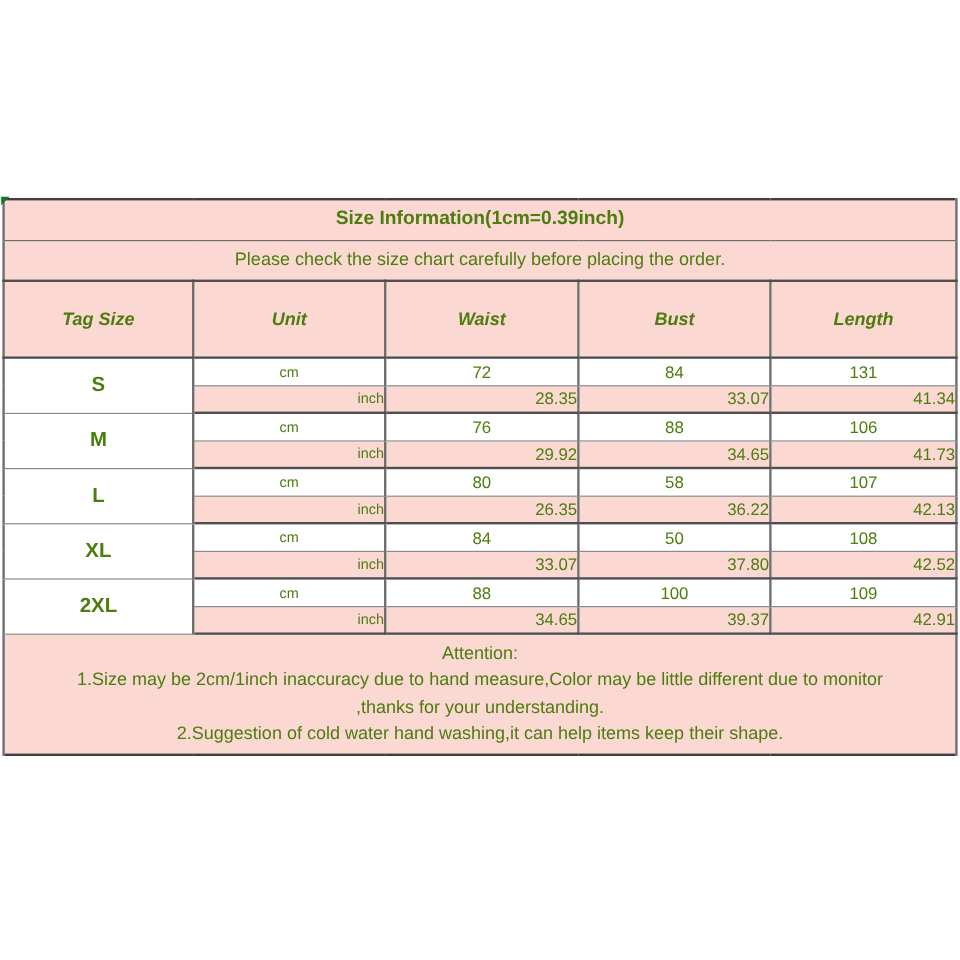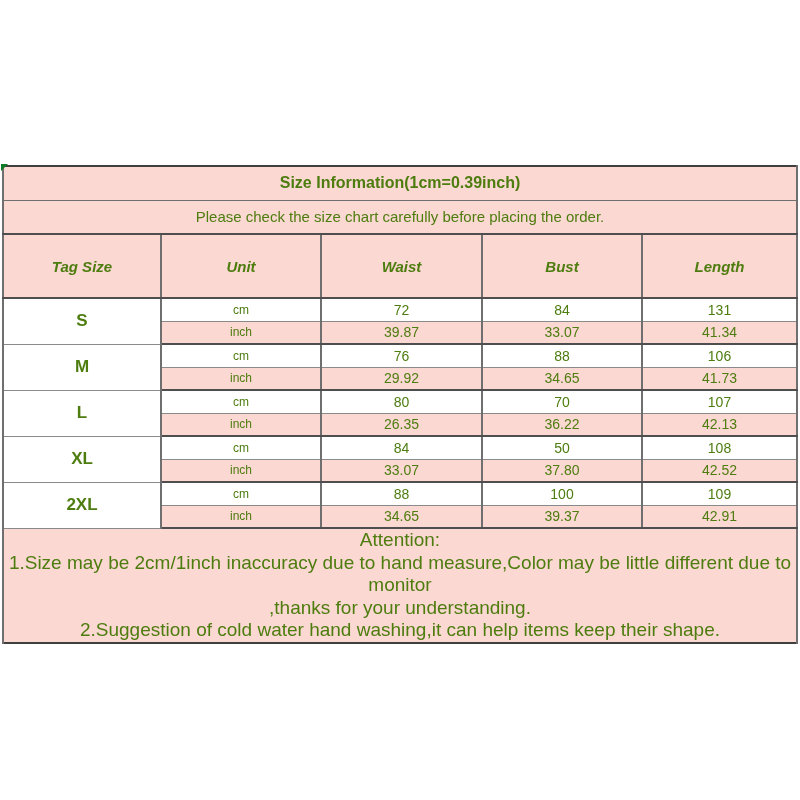--- a/index.html
+++ b/index.html
@@ -66,36 +66,36 @@
   tr.r-sub td {
     font-size: 15px;
     border-bottom: 2px solid #4e4e4e;
   }
   tr.r-head th {
     font-size: 15px;
     font-weight: bold;
     border-bottom: 2px solid #4e4e4e;
   }
   tr.cm-row td { border-bottom: 1px solid #8a8a8a; }
-  tr.inch-row td { border-bottom: 2px solid #4e4e4e; }
+  tr.inch-row td { border-bottom: 2px solid #4e4e4e; text-align: right; }
 
   td.size-cell {
     font-size: 17px;
     font-weight: bold;
     background: #ffffff;
     border-bottom: 2px solid #4e4e4e;
   }
   td.unit-cell { font-size: 12px; }
   td.val { font-size: 14px; }
 
   td.attention-cell {
     text-align: left;
     vertical-align: top;
     padding: 12px 4px 0 4px;
-    font-size: 19px;
+    font-size: 15px;
     line-height: 22.5px;
     border-bottom: none;
   }
 </style>
 </head>
 <body>
 
 <div class="page">
   <div class="sheet">
     <div class="corner-marker"></div>
@@ -127,21 +127,21 @@
 
       <tr class="cm-row">
         <td class="size-cell" rowspan="2">S</td>
         <td class="unit-cell white">cm</td>
         <td class="val white">72</td>
         <td class="val white">84</td>
         <td class="val white">131</td>
       </tr>
       <tr class="inch-row">
         <td class="unit-cell pink">inch</td>
-        <td class="val pink">39.87</td>
+        <td class="val pink">28.35</td>
         <td class="val pink">33.07</td>
         <td class="val pink">41.34</td>
       </tr>
 
       <tr class="cm-row">
         <td class="size-cell" rowspan="2">M</td>
         <td class="unit-cell white">cm</td>
         <td class="val white">76</td>
         <td class="val white">88</td>
         <td class="val white">106</td>
@@ -150,21 +150,21 @@
         <td class="unit-cell pink">inch</td>
         <td class="val pink">29.92</td>
         <td class="val pink">34.65</td>
         <td class="val pink">41.73</td>
       </tr>
 
       <tr class="cm-row">
         <td class="size-cell" rowspan="2">L</td>
         <td class="unit-cell white">cm</td>
         <td class="val white">80</td>
-        <td class="val white">70</td>
+        <td class="val white">58</td>
         <td class="val white">107</td>
       </tr>
       <tr class="inch-row">
         <td class="unit-cell pink">inch</td>
         <td class="val pink">26.35</td>
         <td class="val pink">36.22</td>
         <td class="val pink">42.13</td>
       </tr>
 
       <tr class="cm-row">

